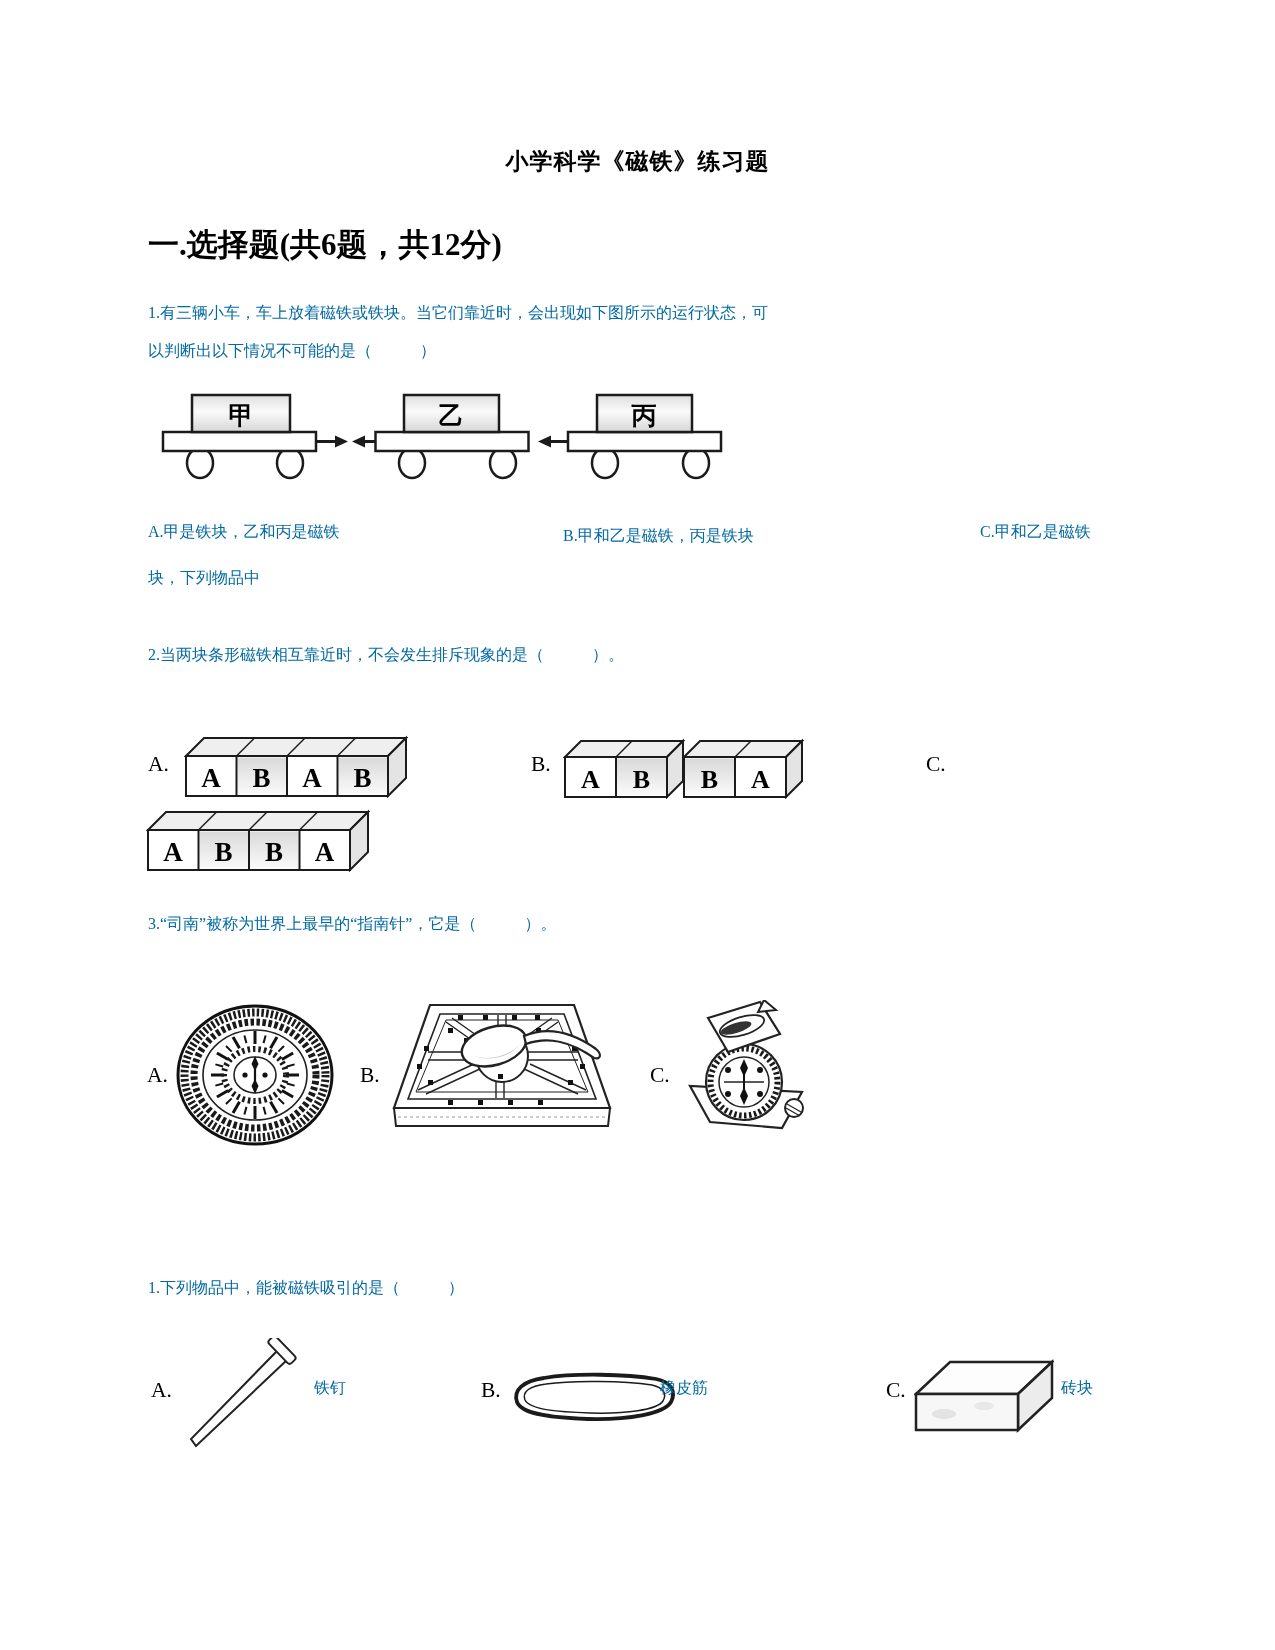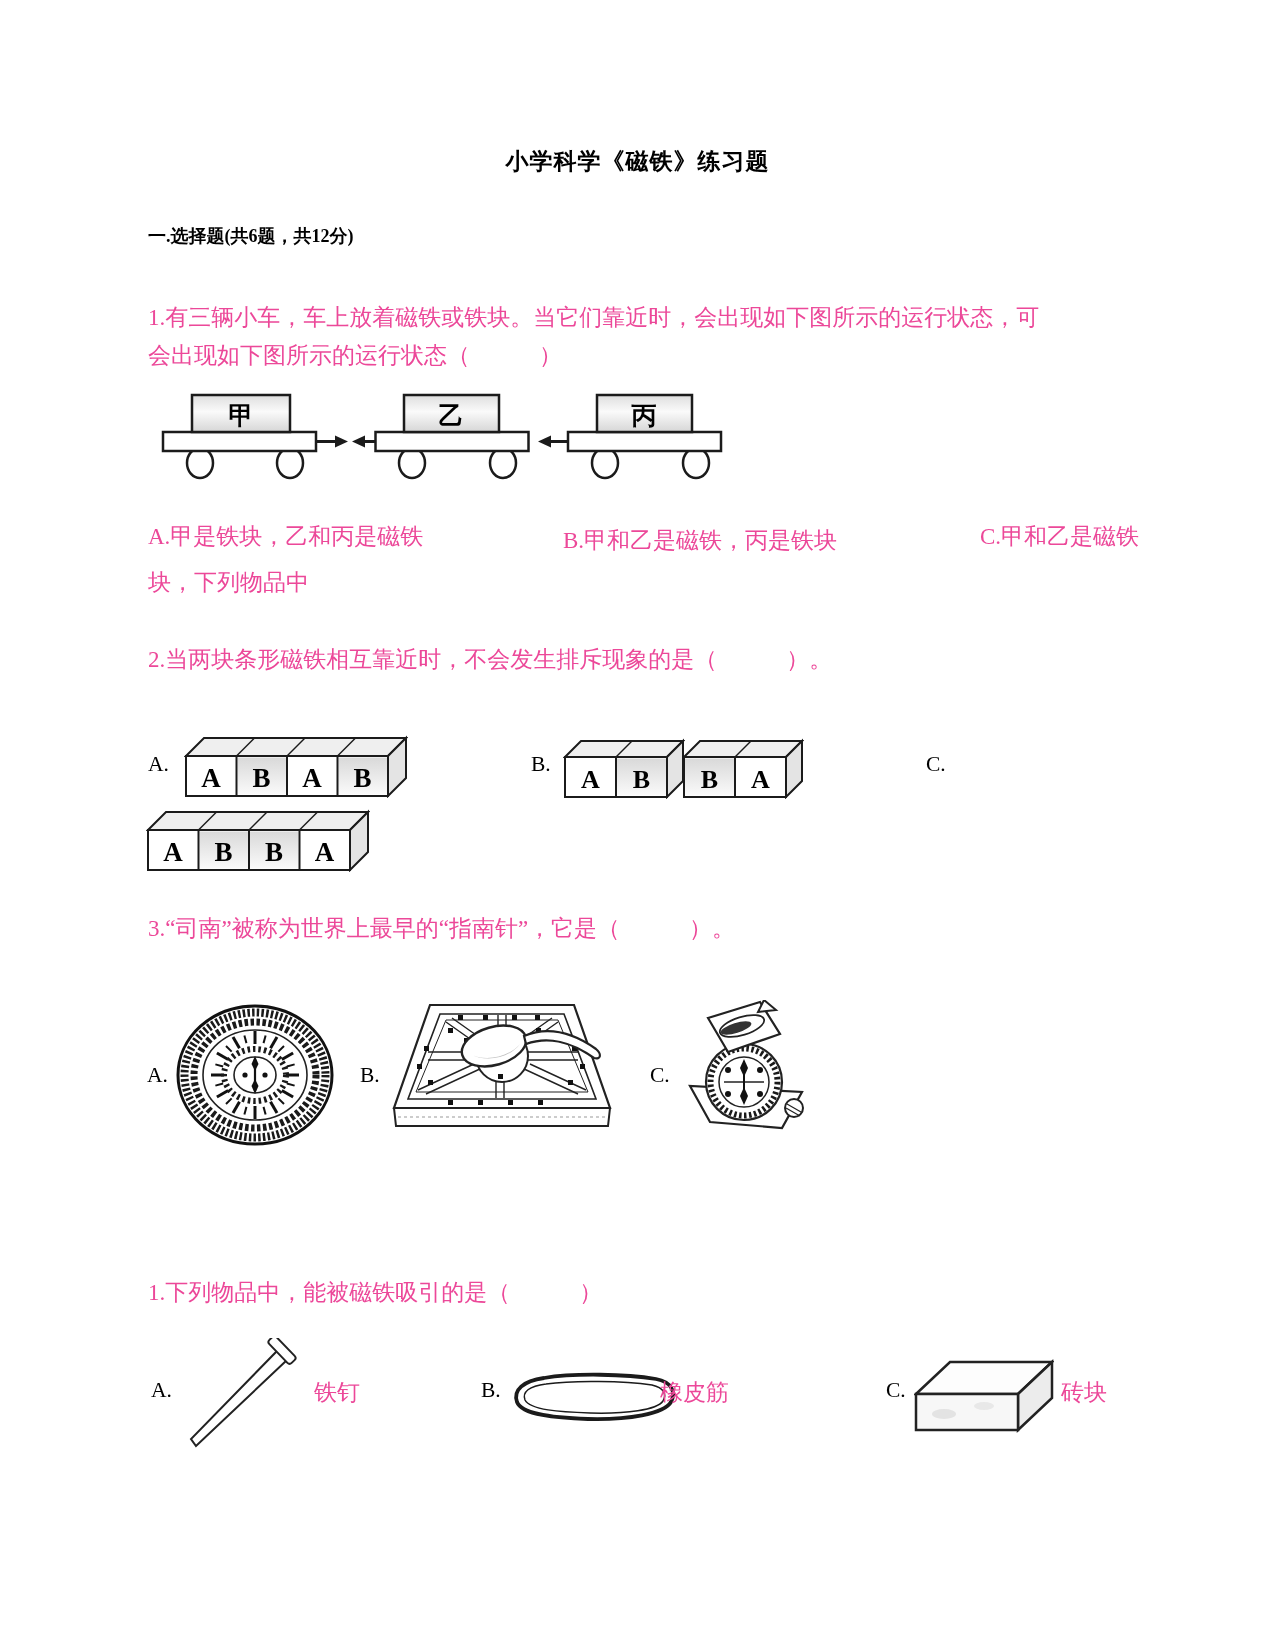--- a/index.html
+++ b/index.html
@@ -1,39 +1,39 @@
 <!DOCTYPE html>
 <html><head>
 <meta charset="utf-8">
 <style>
   html,body{margin:0;padding:0;background:#888;}
   .page{position:relative;width:1275px;height:1650px;background:#ffffff;margin:0 auto;
         font-family:"Liberation Serif","DejaVu Serif",serif;color:#000;overflow:hidden;}
   .abs{position:absolute;}
-  .t{position:absolute;font-size:23px;line-height:1.3;white-space:nowrap;color:#ec4899;}
+  .t{position:absolute;font-size:16px;line-height:1.3;white-space:nowrap;color:#0369a1;}
   .title{position:absolute;top:146px;left:0;width:100%;text-align:center;
          font-size:23px;font-weight:700;letter-spacing:1px;}
-  .section{position:absolute;top:224px;left:148px;font-size:18px;font-weight:700;font-family:Liberation Serif, serif;}
+  .section{position:absolute;top:224px;left:148px;font-size:31px;font-weight:700;font-family:Liberation Serif, serif;}
   .optlabel{position:absolute;font-size:21.5px;white-space:nowrap;}
   svg{display:block;}
   .cartLabel{font:700 25px "Liberation Serif",serif;}
   .cellLetter{font:700 27px "Liberation Serif",serif;}
   .cellLetterSm{font:700 26px "Liberation Serif",serif;}
   .sk{stroke:#1b1b1b;fill:#fff;}
 </style>
 </head>
 <body>
 
 <div class="page">
 
   <div class="title">小学科学《磁铁》练习题</div>
   <div class="section">一.选择题(共6题，共12分)</div>
 
   <div class="t" style="left:148px;top:303px">1.有三辆小车，车上放着磁铁或铁块。当它们靠近时，会出现如下图所示的运行状态，可</div>
-  <div class="t" style="left:148px;top:341px">会出现如下图所示的运行状态（　　　）</div>
+  <div class="t" style="left:148px;top:341px">以判断出以下情况不可能的是（　　　）</div>
 
   <svg class="abs" style="left:160px;top:390px" width="565" height="92" viewBox="0 0 565 92">
     <defs>
       <linearGradient id="blockGrad" x1="0" y1="0" x2="0" y2="1">
         <stop offset="0" stop-color="#dedede"></stop>
           <stop offset="0.45" stop-color="#fafafa"></stop>
           <stop offset="1" stop-color="#d6d6d6"></stop>
       </linearGradient>
       <linearGradient id="cellShade" x1="0" y1="0" x2="0" y2="1">
         <stop offset="0" stop-color="#d9d9d9"></stop>

